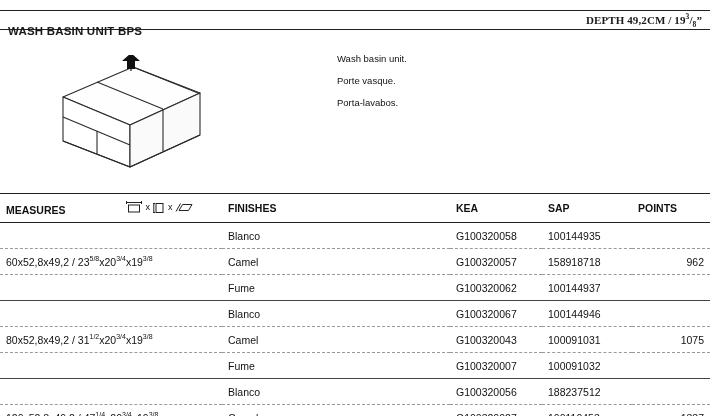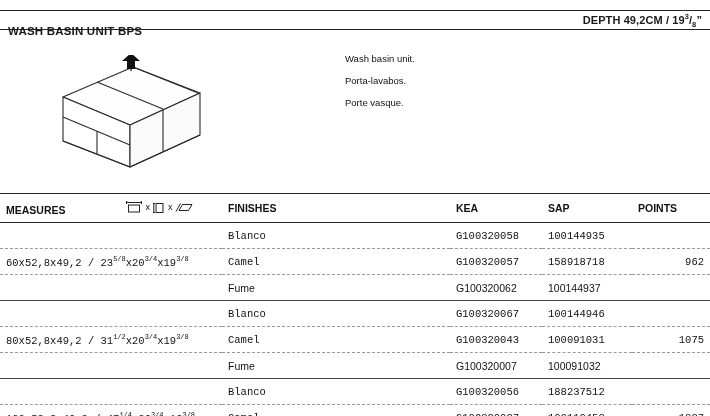--- a/index.html
+++ b/index.html
@@ -37,20 +37,21 @@
   .header-title {
     font-size: 11.5px;
     font-weight: bold;
     letter-spacing: 0.2px;
     margin-top: 21px;
   }
   .header-depth {
     font-size: 11px;
     font-weight: bold;
     letter-spacing: 0.1px;
+    font-family: Liberation Serif, serif;
   }
   .header-depth sup {
     font-size: 7.5px;
     vertical-align: super;
   }
   
   .drawing {
     position: absolute;
     left: 55px;
     top: 55px;
@@ -59,21 +60,20 @@
   }
   
   .desc {
     position: absolute;
     left: 337px;
     top: 48px;
     width: 260px;
     font-size: 9.5px;
     line-height: 22px;
     color: #111;
-    margin-left: 8px;
   }
   
   .table-wrap {
     position: absolute;
     left: 0;
     top: 193px;
     width: 710px;
   }
   table.specs {
     border-collapse: collapse;
@@ -99,21 +99,20 @@
     height: 21px;
   }
   .col-measure { width: 222px; }
   .col-finish  { width: 228px; }
   .col-kea     { width: 92px; }
   .col-sap     { width: 90px; }
   .col-points  { width: 78px; }
 
   .dash-bottom td {
     border-bottom: 1px dashed #9a9a9a;
-    font-family: Liberation Mono, monospace;
   }
   .solid-bottom td {
     border-bottom: 1.1px solid #444;
   }
   .measure-cell {
     font-size: 11px;
     white-space: nowrap;
   }
   .measure-cell sup {
     font-size: 7px;
@@ -171,22 +170,22 @@
         <polygon points="72,14 80,14 80,6 85,6 76,-2 67,6 72,6"></polygon>
       </g>
       <g fill="none" stroke="#111" stroke-width="1.2">
         <line x1="76" y1="2" x2="76" y2="16"></line>
       </g>
     </svg>
   </div>
 
   <div class="desc">
     <div>Wash basin unit.</div>
+    <div>Porte vasque.</div>
     <div>Porta-lavabos.</div>
-    <div>Porte vasque.</div>
   </div>
 
   <div class="table-wrap">
     <table class="specs">
       <colgroup>
         <col class="col-measure">
         <col class="col-finish">
         <col class="col-kea">
         <col class="col-sap">
         <col class="col-points">

